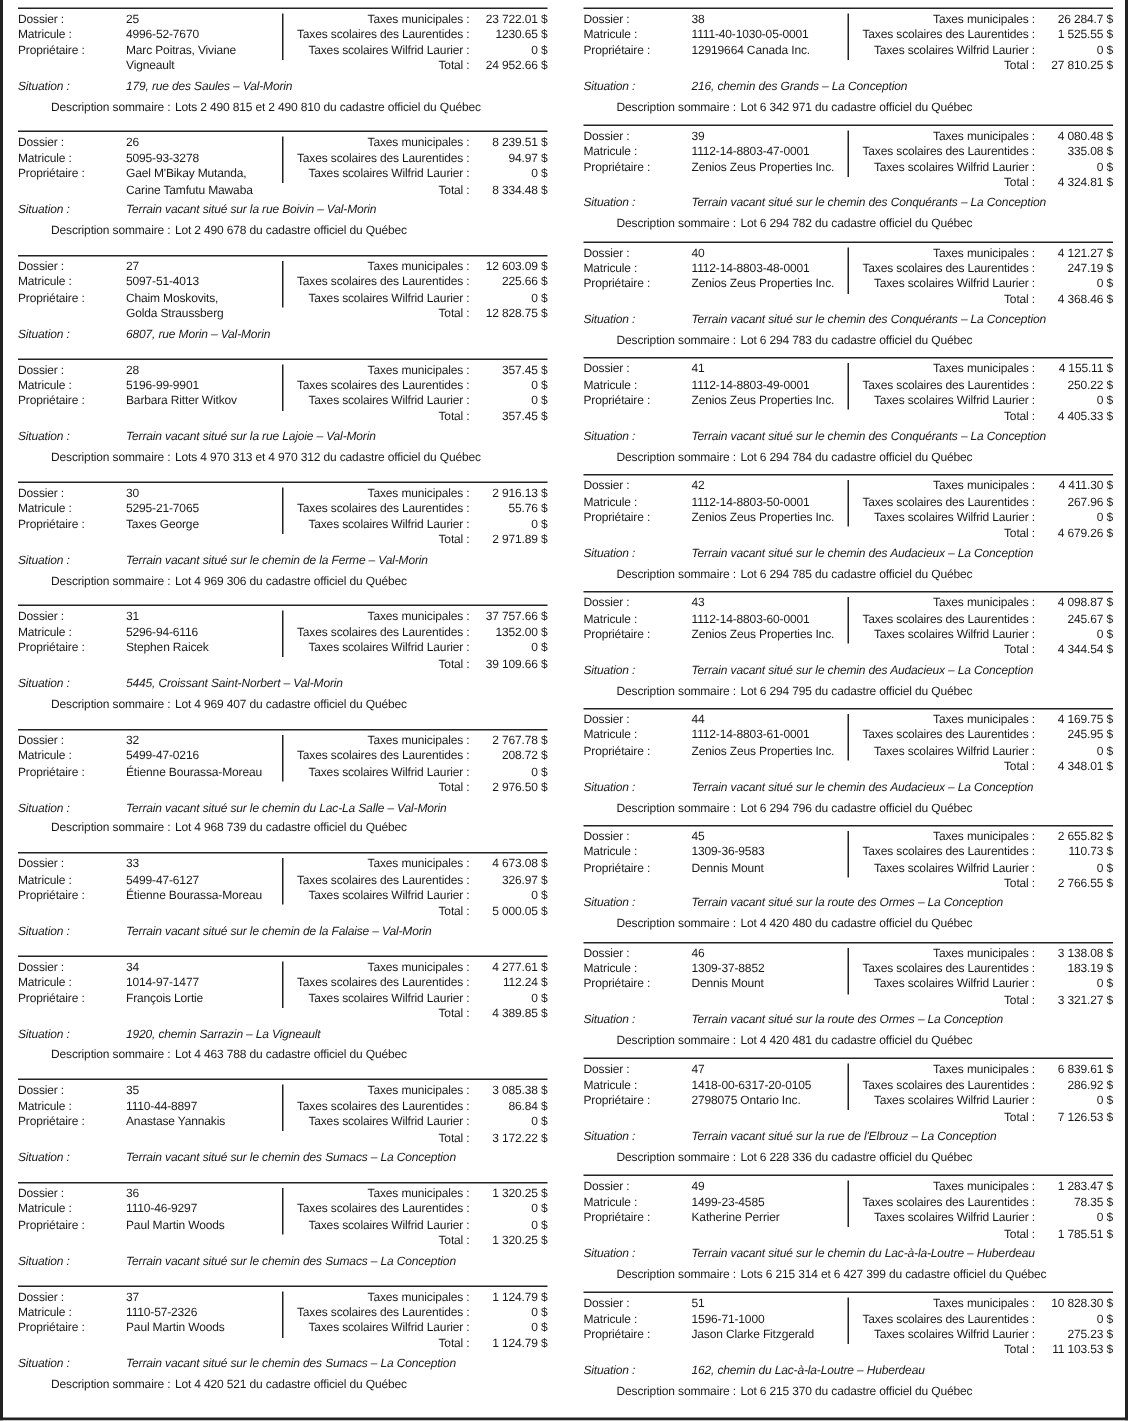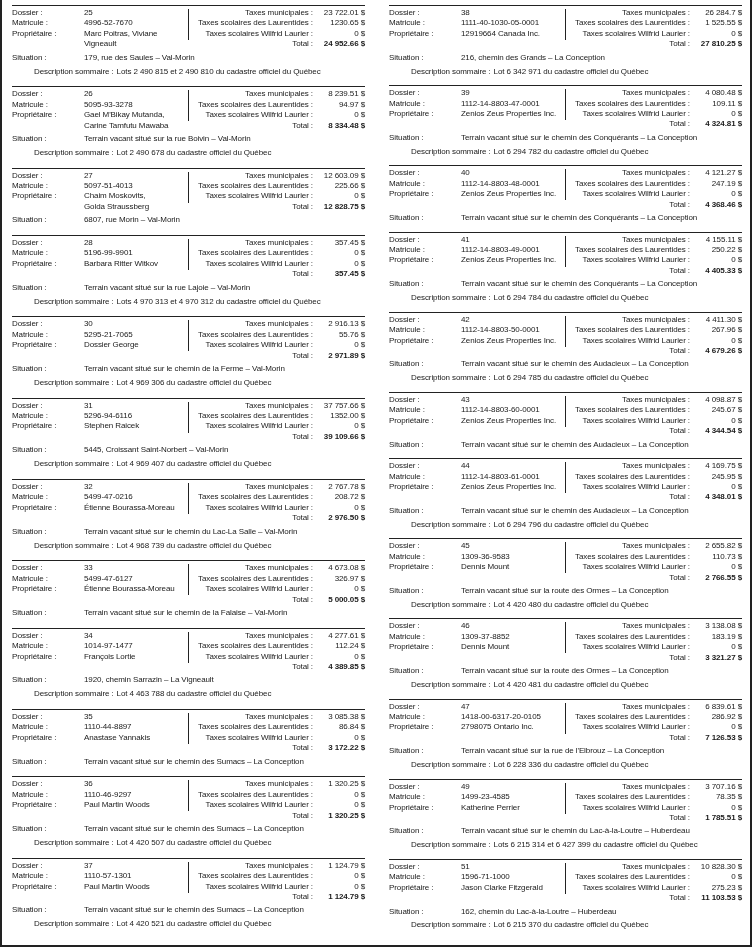--- a/index.html
+++ b/index.html
@@ -67,24 +67,25 @@
   }
   .trow {
     display: flex;
     justify-content: flex-end;
     white-space: nowrap;
   }
   .tval {
     min-width: 52px;
     text-align: right;
   }
-  .trow.total .tval { font-weight: bold; }
+  .trow.total .tval { font-weight: normal; }
   .sit-row {
     display: flex;
     margin-top: 3px;
+    font-style: italic;
   }
   .desc-row {
     margin-top: 3.5px;
   }
   .desc-row .dlbl { margin-right: 3px; padding-left: 22px; }
 </style>
 </head>
 <body>
 
 <div class="page">
@@ -260,21 +261,21 @@
             <div class="row">
               <span class="lbl">Dossier :</span>
               <span class="val">30</span>
             </div>
             <div class="row">
               <span class="lbl">Matricule :</span>
               <span class="val">5295-21-7065</span>
             </div>
             <div class="row">
               <span class="lbl">Propriétaire :</span>
-              <span class="val">Dossier George</span>
+              <span class="val">Taxes George</span>
             </div>
           </div>
           <div class="rec-right">
             <div class="trow">
               <span class="tlbl">Taxes municipales :</span>
               <span class="tval">2 916.13 $</span>
             </div>
             <div class="trow">
               <span class="tlbl">Taxes scolaires des Laurentides :</span>
               <span class="tval">55.76 $</span>
@@ -530,32 +531,31 @@
             <div class="trow total">
               <span class="tlbl">Total :</span>
               <span class="tval">1 320.25 $</span>
             </div>
           </div>
         </div>
         <div class="sit-row">
           <span class="lbl">Situation :</span>
           <span class="val">Terrain vacant situé sur le chemin des Sumacs – La Conception</span>
         </div>
-        <div class="desc-row"><span class="dlbl">Description sommaire :</span><span class="dtext">Lot 4 420 507 du cadastre officiel du Québec</span></div>
       </section>
       <section class="record">
         <div class="rec-top">
           <div class="rec-left">
             <div class="row">
               <span class="lbl">Dossier :</span>
               <span class="val">37</span>
             </div>
             <div class="row">
               <span class="lbl">Matricule :</span>
-              <span class="val">1110-57-1301</span>
+              <span class="val">1110-57-2326</span>
             </div>
             <div class="row">
               <span class="lbl">Propriétaire :</span>
               <span class="val">Paul Martin Woods</span>
             </div>
           </div>
           <div class="rec-right">
             <div class="trow">
               <span class="tlbl">Taxes municipales :</span>
               <span class="tval">1 124.79 $</span>
@@ -639,21 +639,21 @@
               <span class="val">Zenios Zeus Properties Inc.</span>
             </div>
           </div>
           <div class="rec-right">
             <div class="trow">
               <span class="tlbl">Taxes municipales :</span>
               <span class="tval">4 080.48 $</span>
             </div>
             <div class="trow">
               <span class="tlbl">Taxes scolaires des Laurentides :</span>
-              <span class="tval">109.11 $</span>
+              <span class="tval">335.08 $</span>
             </div>
             <div class="trow">
               <span class="tlbl">Taxes scolaires Wilfrid Laurier :</span>
               <span class="tval">0 $</span>
             </div>
             <div class="trow total">
               <span class="tlbl">Total :</span>
               <span class="tval">4 324.81 $</span>
             </div>
           </div>
@@ -696,20 +696,21 @@
             <div class="trow total">
               <span class="tlbl">Total :</span>
               <span class="tval">4 368.46 $</span>
             </div>
           </div>
         </div>
         <div class="sit-row">
           <span class="lbl">Situation :</span>
           <span class="val">Terrain vacant situé sur le chemin des Conquérants – La Conception</span>
         </div>
+        <div class="desc-row"><span class="dlbl">Description sommaire :</span><span class="dtext">Lot 6 294 783 du cadastre officiel du Québec</span></div>
       </section>
       <section class="record">
         <div class="rec-top">
           <div class="rec-left">
             <div class="row">
               <span class="lbl">Dossier :</span>
               <span class="val">41</span>
             </div>
             <div class="row">
               <span class="lbl">Matricule :</span>
@@ -818,20 +819,21 @@
             <div class="trow total">
               <span class="tlbl">Total :</span>
               <span class="tval">4 344.54 $</span>
             </div>
           </div>
         </div>
         <div class="sit-row">
           <span class="lbl">Situation :</span>
           <span class="val">Terrain vacant situé sur le chemin des Audacieux – La Conception</span>
         </div>
+        <div class="desc-row"><span class="dlbl">Description sommaire :</span><span class="dtext">Lot 6 294 795 du cadastre officiel du Québec</span></div>
       </section>
       <section class="record">
         <div class="rec-top">
           <div class="rec-left">
             <div class="row">
               <span class="lbl">Dossier :</span>
               <span class="val">44</span>
             </div>
             <div class="row">
               <span class="lbl">Matricule :</span>
@@ -1002,21 +1004,21 @@
               <span class="val">1499-23-4585</span>
             </div>
             <div class="row">
               <span class="lbl">Propriétaire :</span>
               <span class="val">Katherine Perrier</span>
             </div>
           </div>
           <div class="rec-right">
             <div class="trow">
               <span class="tlbl">Taxes municipales :</span>
-              <span class="tval">3 707.16 $</span>
+              <span class="tval">1 283.47 $</span>
             </div>
             <div class="trow">
               <span class="tlbl">Taxes scolaires des Laurentides :</span>
               <span class="tval">78.35 $</span>
             </div>
             <div class="trow">
               <span class="tlbl">Taxes scolaires Wilfrid Laurier :</span>
               <span class="tval">0 $</span>
             </div>
             <div class="trow total">

